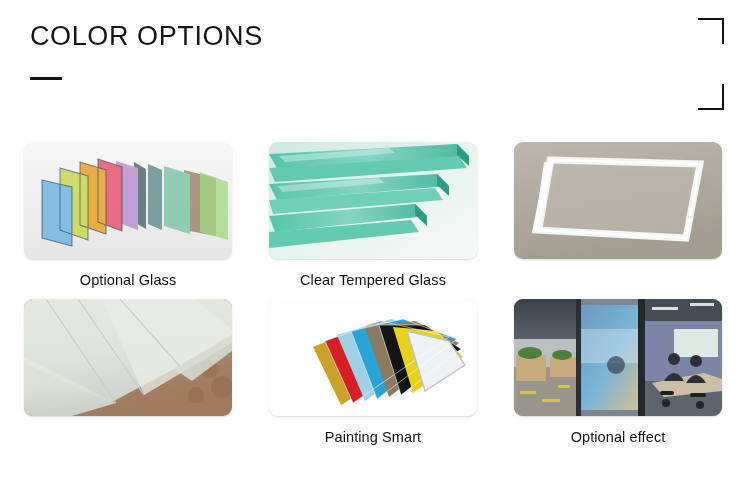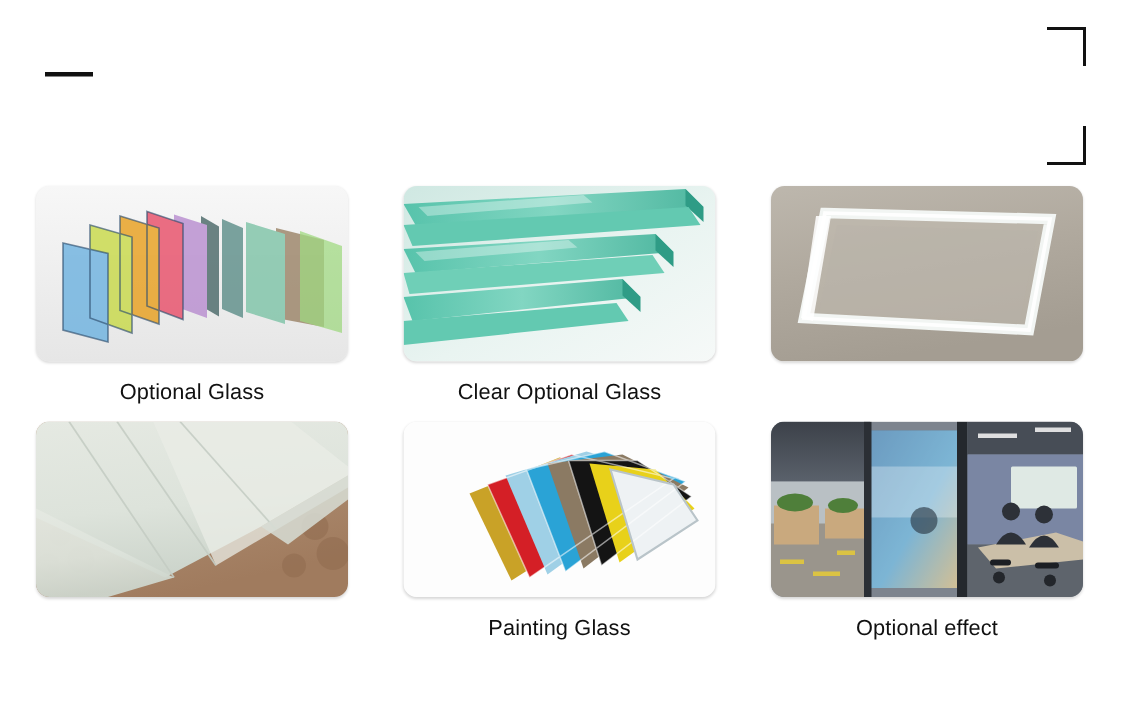--- a/index.html
+++ b/index.html
@@ -60,21 +60,21 @@
     right: 26px;
     top: 84px;
     border-bottom: 2px solid #111;
     border-right: 2px solid #111;
   }
 
   
   .grid {
     position: absolute;
     left: 24px;
-    top: 124px;
+    top: 142px;
     width: 700px;
     display: grid;
     grid-template-columns: repeat(3, 208px);
     grid-column-gap: 37px;
     grid-row-gap: 11px;
   }
 
   .cell {
     width: 208px;
   }
@@ -100,20 +100,21 @@
     letter-spacing: 0.1px;
     white-space: nowrap;
   }
 </style>
 </head>
 <body>
 
 <div class="page">
 
   <div class="header">
+    <div class="title-line">COLOR OPTIONS</div>
     <div class="title-rule"></div>
   </div>
 
   <div class="bracket bracket-tr"></div>
   <div class="bracket bracket-br"></div>
 
   <div class="grid">
 
     <div class="cell">
       <div class="thumb">
@@ -174,21 +175,21 @@
             <polygon points="0,74 146,62 158,74 6,90" fill="url(#slab)"></polygon>
             <polygon points="146,62 158,74 158,84 146,73" fill="#2f9c86"></polygon>
             <polygon points="0,90 142,78 150,90 0,106" fill="#63c9b1"></polygon>
           </g>
           <g opacity="0.35" fill="#ffffff">
             <polygon points="10,14 120,6 126,11 16,20"></polygon>
             <polygon points="8,44 110,36 116,41 14,50"></polygon>
           </g>
         </svg>
       </div>
-      <div class="caption">Clear Optional Glass</div>
+      <div class="caption">Clear Tempered Glass</div>
     </div>
 
     <div class="cell">
       <div class="thumb">
         <svg viewBox="0 0 208 117" preserveAspectRatio="none">
           <defs>
             <linearGradient id="bgC" x1="0" y1="0" x2="0.3" y2="1">
               <stop offset="0" stop-color="#bdb7ad"></stop>
                 <stop offset="0.5" stop-color="#b0a99e"></stop>
                 <stop offset="1" stop-color="#a49d92"></stop>
@@ -255,21 +256,21 @@
             <polygon points="138,32 180,42 196,66 156,92" fill="#eef2f4"></polygon>
           </g>
           <g stroke="#ffffff" stroke-width="1" opacity="0.55" fill="none">
             <polygon points="56,42 112,22 180,38 84,104"></polygon>
             <polygon points="82,32 134,20 188,40 108,100"></polygon>
             <polygon points="110,26 156,26 192,50 132,96"></polygon>
           </g>
           <polygon points="138,32 180,42 196,66 156,92" fill="none" stroke="#b9c4c9" stroke-width="1.4"></polygon>
         </svg>
       </div>
-      <div class="caption">Painting Glass</div>
+      <div class="caption">Painting Smart</div>
     </div>
 
     <div class="cell">
       <div class="thumb">
         <svg viewBox="0 0 208 117" preserveAspectRatio="none">
           <defs>
             <linearGradient id="ceil" x1="0" y1="0" x2="0" y2="1">
               <stop offset="0" stop-color="#3c4149"></stop>
                 <stop offset="1" stop-color="#5a616b"></stop>
             </linearGradient>

